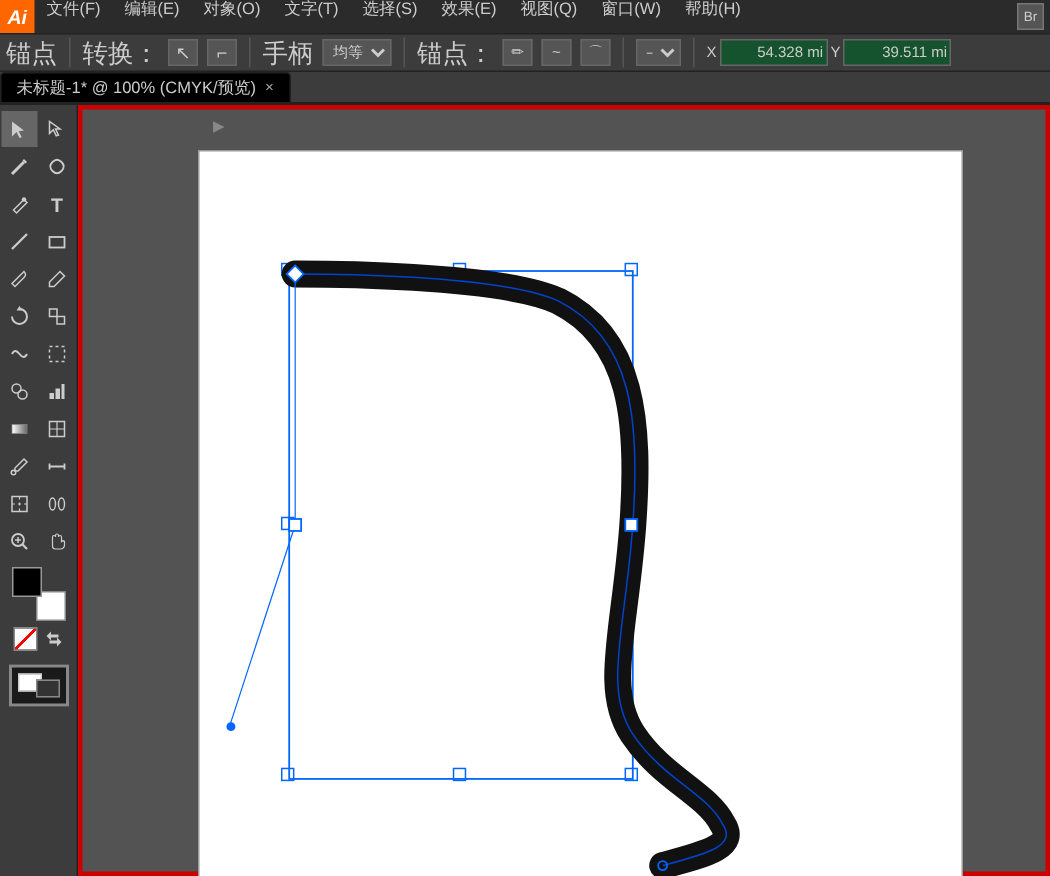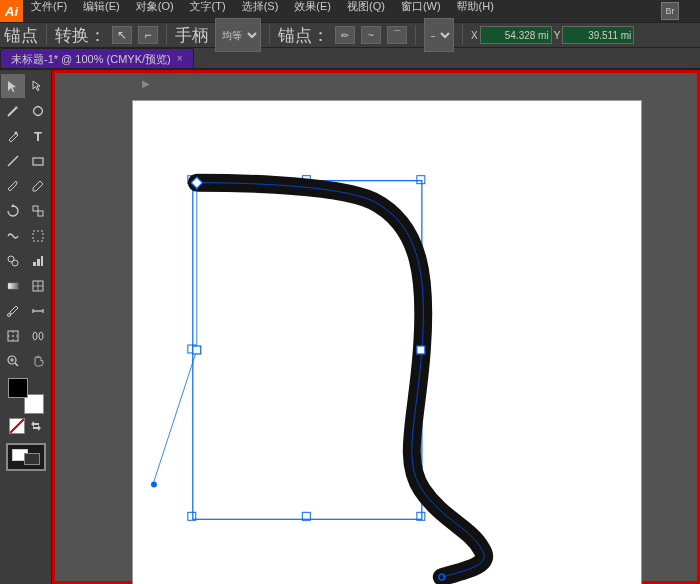--- a/index.html
+++ b/index.html
@@ -31,41 +31,41 @@
       border-top: 1px solid #222; border-bottom: 1px solid #222;
       padding: 0 4px; gap: 6px;
     }
     .options-label { color: #ccc; font-size: 17px; }
     .options-btn {
       background: #555; border: 1px solid #666; color: #ccc;
       font-size: 10px; padding: 1px 5px; cursor: pointer; height: 18px;
     }
     .options-select {
       background: #555; border: 1px solid #666; color: #ccc;
-      font-size: 10px; height: 34px; padding: 0 2px;
+      font-size: 10px; height: 18px; padding: 0 2px;
     }
     .options-input {
       background: #14532d; border: 1px solid #666; color: #ccc;
       font-size: 10px; height: 18px; width: 70px; padding: 0 2px; text-align: right;
     }
     .options-divider { width: 1px; height: 20px; background: #555; margin: 0 2px; }
 
     
     #tab-bar {
       background: #3c3c3c; height: 22px;
       display: flex; align-items: flex-end;
       border-bottom: 2px solid #222;
     }
     .tab {
       background: #4a4a4a; border: 1px solid #222; border-bottom: none;
       padding: 0 10px; height: 20px; line-height: 20px;
       font-size: 11px; color: #ccc; display: flex; align-items: center; gap: 6px;
       cursor: pointer; border-radius: 3px 3px 0 0;
     }
-    .tab.active { background: #4c1d95; }
+    .tab.active { background: #000000; }
     .tab-close { font-size: 10px; color: #aaa; cursor: pointer; }
 
     
     #main-layout {
       display: flex; height: calc(584px - 22px - 26px - 22px);
     }
 
     
     #toolbar {
       width: 52px; background: #3c3c3c;
@@ -128,21 +128,21 @@
     <div class="menu-item">文件(F)</div>
     <div class="menu-item">编辑(E)</div>
     <div class="menu-item">对象(O)</div>
     <div class="menu-item">文字(T)</div>
     <div class="menu-item">选择(S)</div>
     <div class="menu-item">效果(E)</div>
     <div class="menu-item">视图(Q)</div>
     <div class="menu-item">窗口(W)</div>
     <div class="menu-item">帮助(H)</div>
   </div>
-  <div style="margin-left:auto; display:flex; align-items:center; padding-right:21px;">
+  <div style="margin-left:auto; display:flex; align-items:center; padding-right:4px;">
     <div style="width:18px;height:18px;background:#555;border:1px solid #777;display:flex;align-items:center;justify-content:center;font-size:9px;">Br</div>
   </div>
 </div>
 
 <div id="options-bar">
   <span class="options-label">锚点</span>
   <div class="options-divider"></div>
   <span class="options-label">转换：</span>
 
   <button class="options-btn" style="width:20px;padding:0;font-size:12px;">↖</button>

